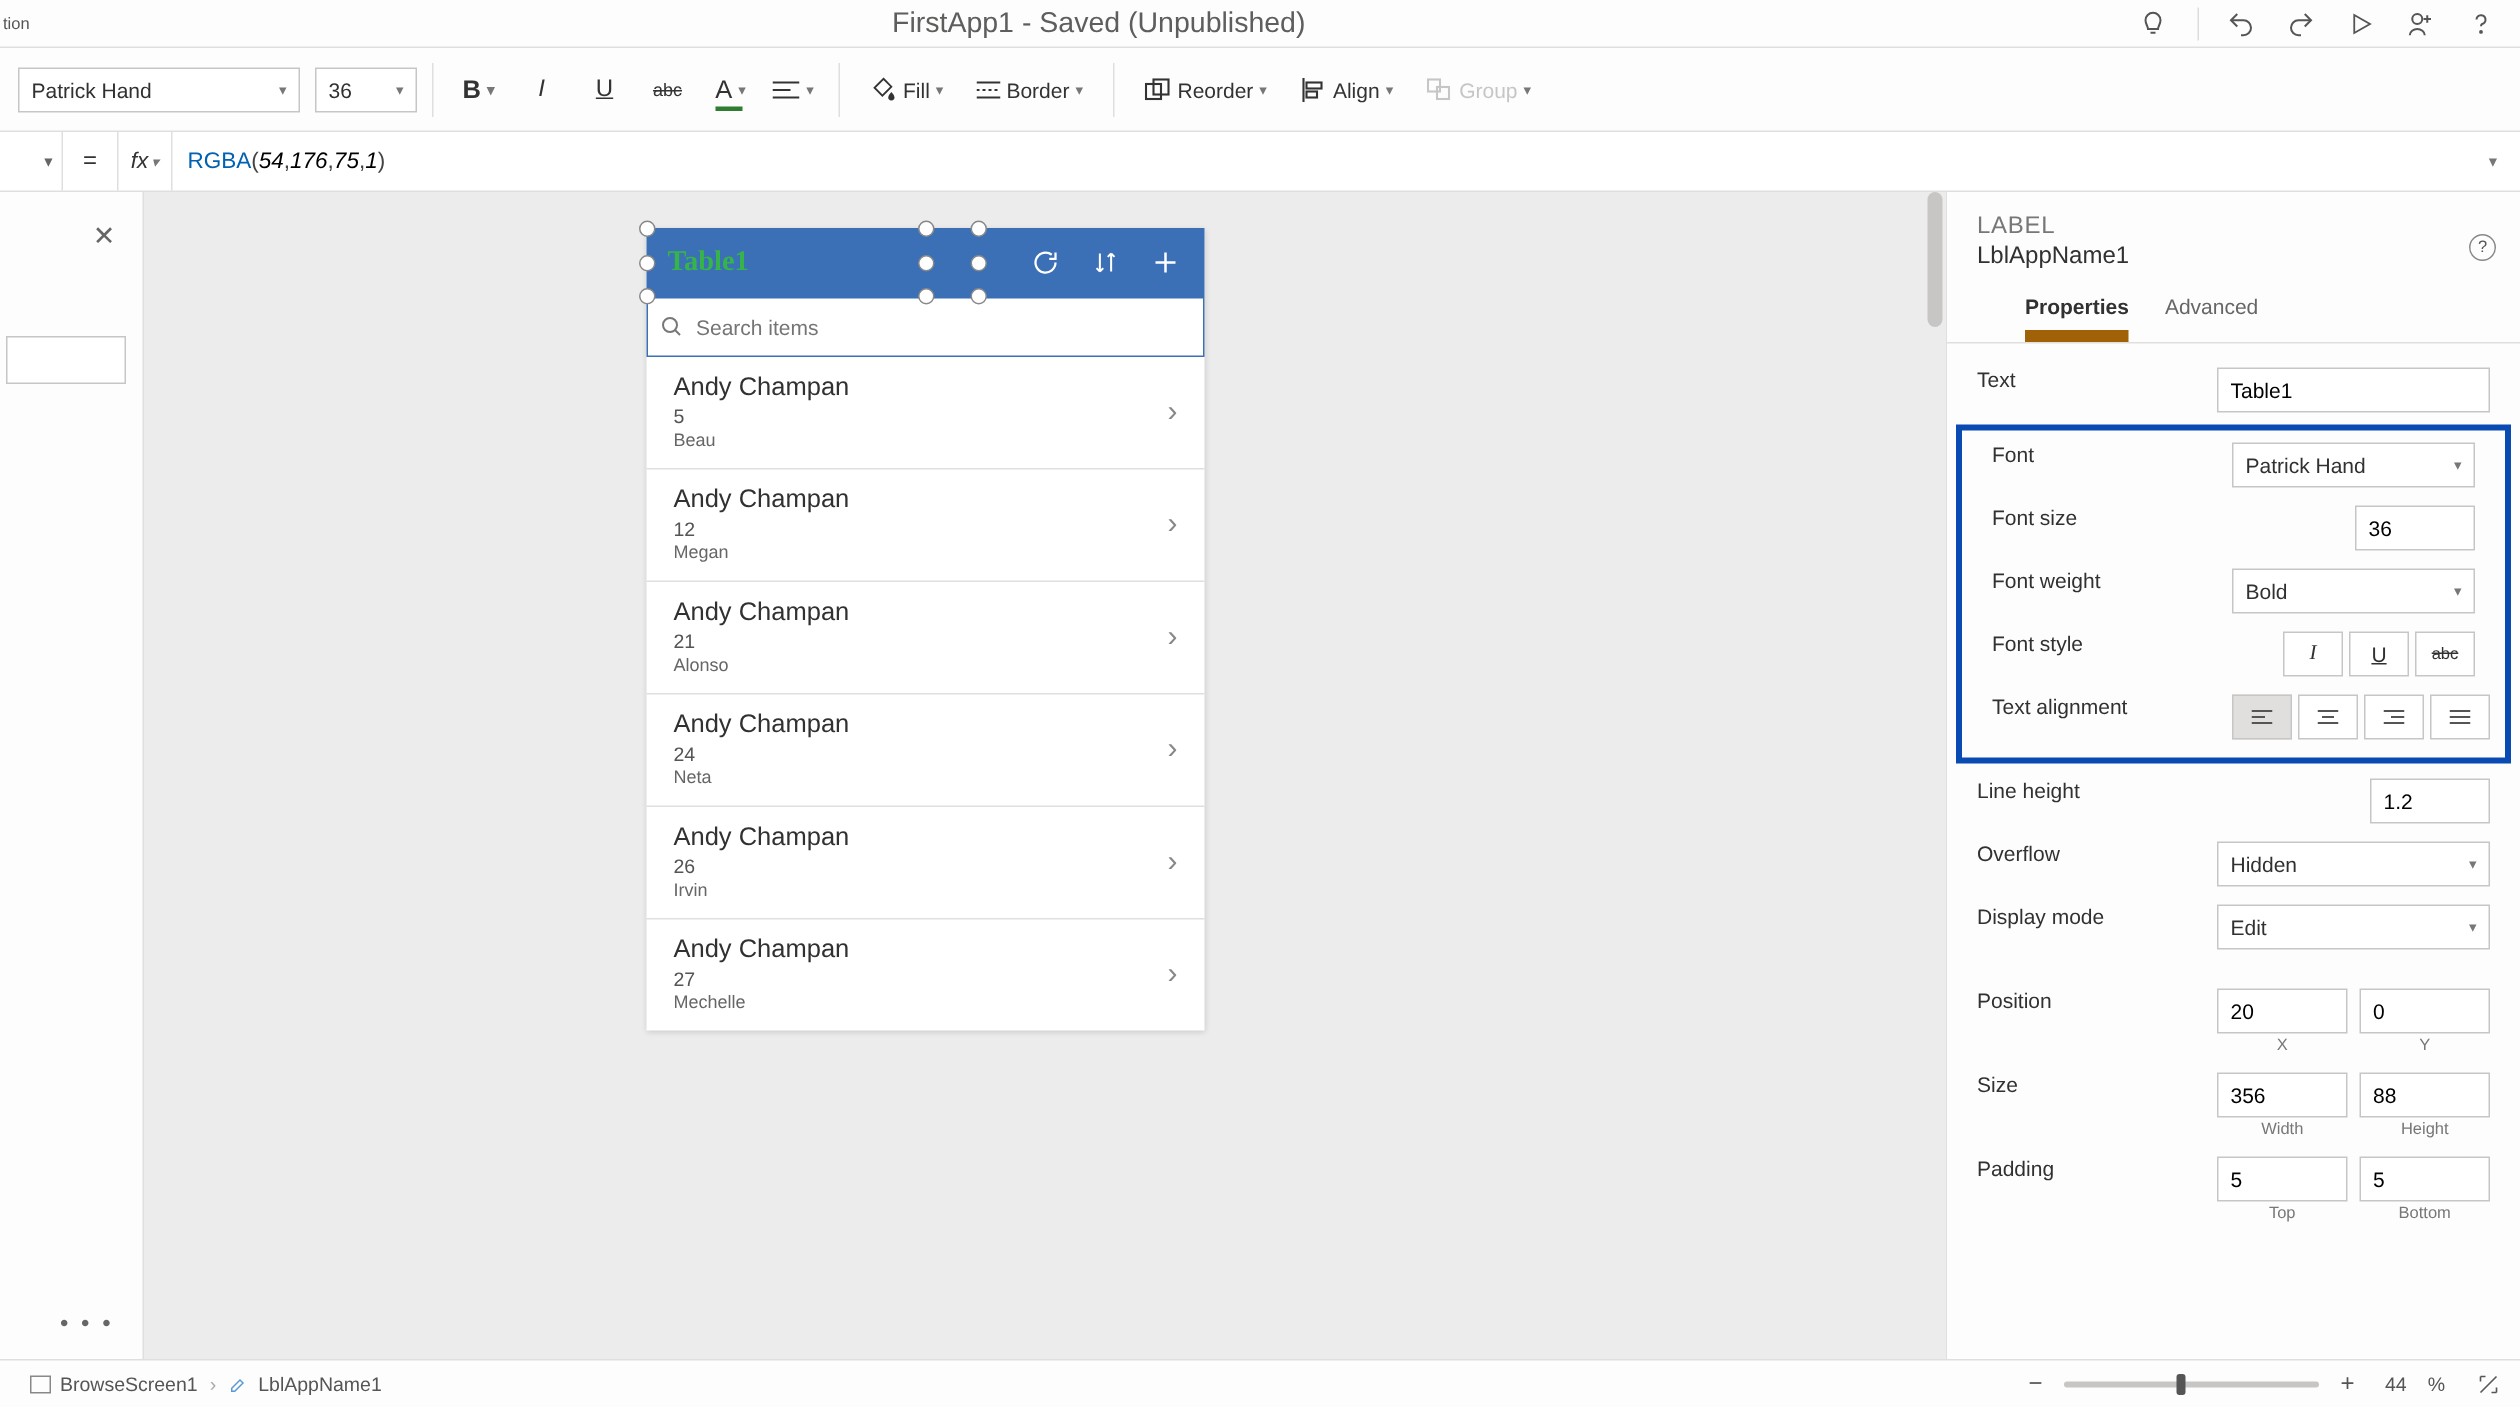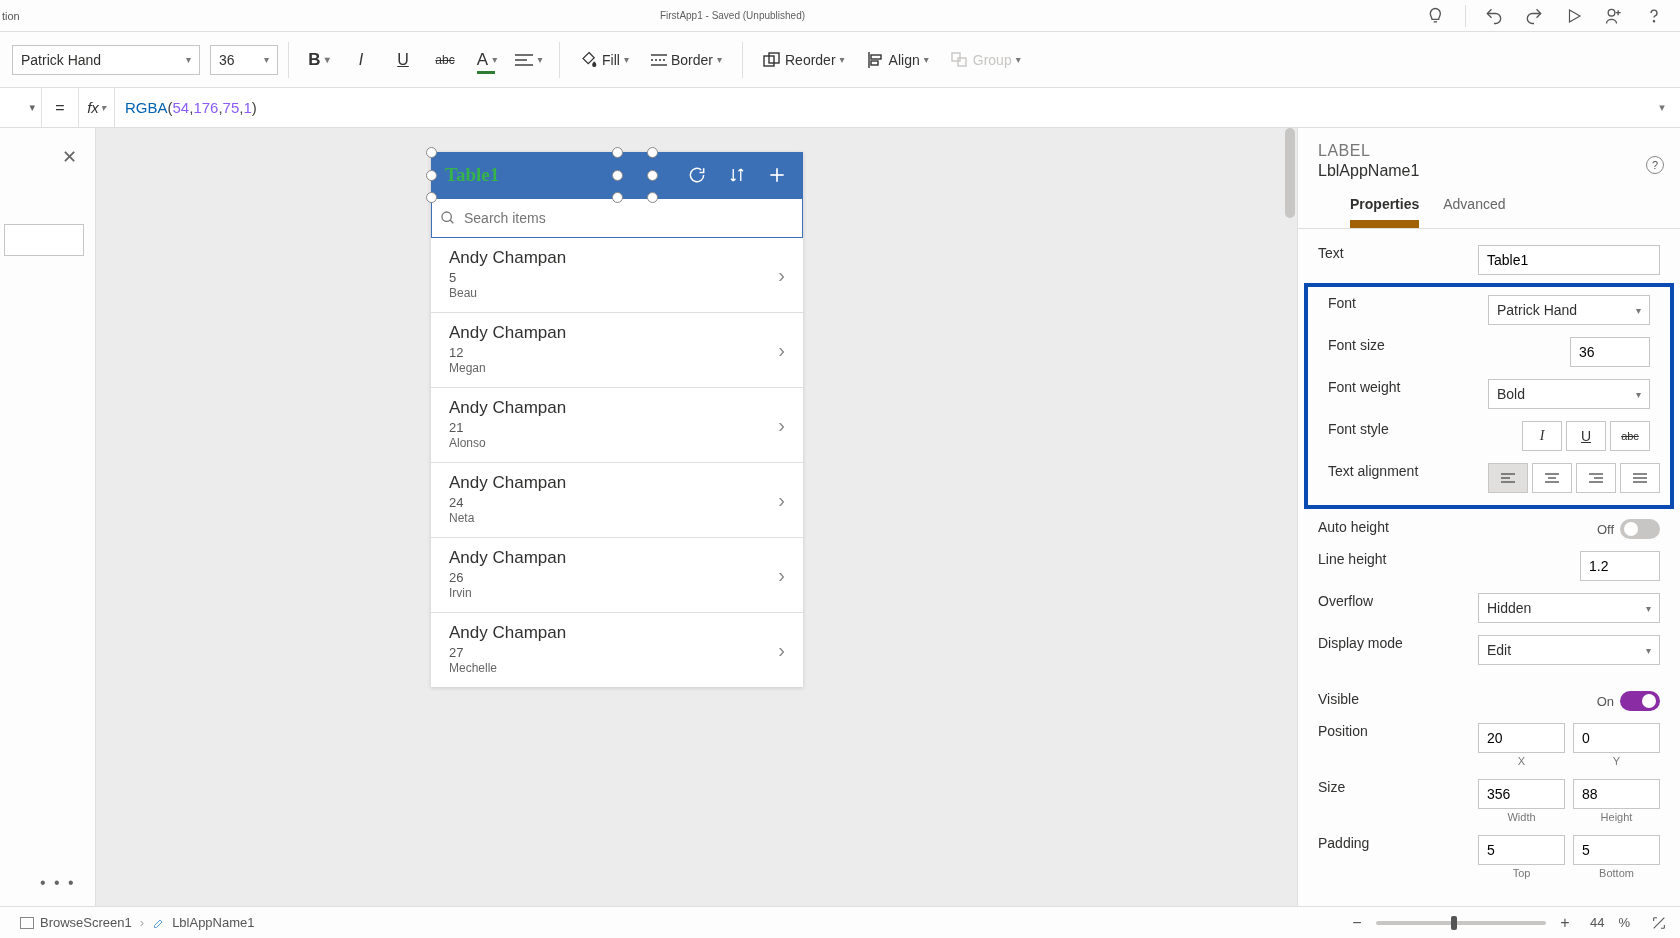--- a/index.html
+++ b/index.html
@@ -1,21 +1,21 @@
 <!DOCTYPE html>
 <html><head>
 <meta charset="utf-8">
 <style>
 * { box-sizing: border-box; margin: 0; padding: 0; font-family: "Segoe UI", Arial, sans-serif; }
 body { background: #f8f8f8; width: 1680px; height: 938px; overflow: hidden; color: #323130; }
 
 
 .titlebar { height: 32px; display: flex; align-items: center; border-bottom: 1px solid #e1dfdd; background: #fdfdfd; }
 .titlebar .left { width: 40px; font-size: 11px; color: #555; padding-left: 2px; }
-.titlebar .center { flex: 1; text-align: center; font-size: 10px; color: #605e5c; }
+.titlebar .center { flex: 1; text-align: center; font-size: 19px; color: #605e5c; }
 .titlebar .right { display: flex; gap: 16px; padding-right: 14px; align-items: center; }
 .titlebar .icon-btn { width: 24px; height: 24px; display: flex; align-items: center; justify-content: center; cursor: pointer; color: #555; }
 .titlebar .sep { width: 1px; height: 22px; background: #ddd; }
 
 
 .ribbon { height: 56px; border-bottom: 1px solid #e1dfdd; display: flex; align-items: center; padding: 0 12px; background: #fdfdfd; gap: 2px; }
 .ribbon .group-sep { width: 1px; height: 36px; background: #e1dfdd; margin: 0 8px; }
 .font-select { width: 188px; height: 30px; border: 1px solid #c8c6c4; background: #fff; padding: 0 8px; font-size: 14px; display: flex; align-items: center; justify-content: space-between; cursor: pointer; }
 .size-select { width: 68px; height: 30px; border: 1px solid #c8c6c4; background: #fff; padding: 0 8px; font-size: 14px; display: flex; align-items: center; justify-content: space-between; cursor: pointer; margin-left: 8px; }
 .ribbon-btn { min-width: 40px; height: 40px; display: flex; align-items: center; justify-content: center; cursor: pointer; color: #333; font-size: 14px; padding: 0 6px; gap: 4px; }
@@ -27,21 +27,21 @@
 
 
 .formula-bar { height: 40px; display: flex; align-items: center; border-bottom: 1px solid #e1dfdd; background: #fff; }
 .fb-prop { width: 42px; height: 100%; border-right: 1px solid #e1dfdd; display: flex; align-items: center; justify-content: flex-end; padding-right: 6px; font-size: 11px; color: #666; cursor: pointer; }
 .fb-eq { width: 36px; text-align: center; font-size: 16px; color: #333; }
 .fb-fx { width: 37px; border-left: 1px solid #e1dfdd; border-right: 1px solid #e1dfdd; height: 100%; display: flex; align-items: center; justify-content: center; font-style: italic; font-size: 15px; color: #333; cursor: pointer; gap: 2px; }
 .fb-input { flex: 1; padding: 0 10px; font-family: Consolas, monospace; font-size: 15px; display: flex; align-items: center; position: relative; }
 .fb-expand { width: 36px; display: flex; align-items: center; justify-content: center; font-size: 11px; color: #777; cursor: pointer; }
 .tok-fn { color: #0062b1; }
 .tok-par { color: #444; }
-.tok-num { color: #8b5cf6; }
+.tok-num { color: #000000; font-style: italic; }
 .tok-com { color: #444; }
 
 
 .main { display: flex; height: calc(938px - 32px - 56px - 40px - 32px); }
 .left-pane { width: 96px; border-right: 1px solid #e1dfdd; background: #fdfdfd; position: relative; }
 .left-close { position: absolute; top: 18px; right: 18px; font-size: 18px; color: #666; cursor: pointer; }
 .left-box { position: absolute; top: 96px; left: 4px; width: 80px; height: 32px; border: 1px solid #c8c6c4; background: #fff; }
 .left-menu { position: absolute; bottom: 14px; left: 40px; font-size: 16px; color: #666; letter-spacing: 2px; cursor: pointer; }
 
 .canvas-wrap { flex: 1; position: relative; background: #ececec; overflow: hidden; }
@@ -426,29 +426,20 @@
                 <line x1="0" y1="2" x2="14" y2="2"></line>
                 <line x1="0" y1="6" x2="14" y2="6"></line>
                 <line x1="0" y1="10" x2="14" y2="10"></line>
               </svg>
             </div>
         </div>
       </div>
     </div>
 
     <div class="prop-row">
-      <div class="prop-label">Auto height</div>
-      <div class="prop-ctrl" style="display:flex;justify-content:flex-end;align-items:center;">
-        <span class="toggle-lbl">Off</span>
-        <div class="toggle">
-            <div class="knob"></div>
-          </div>
-      </div>
-    </div>
-    <div class="prop-row">
       <div class="prop-label">Line height</div>
       <div class="prop-ctrl" style="display:flex;justify-content:flex-end;">
         <input class="prop-input" style="width: 80px;" value="1.2">
       </div>
     </div>
     <div class="prop-row">
       <div class="prop-label">Overflow</div>
       <div class="prop-ctrl">
         <div class="prop-select">
           <span>Hidden</span>
@@ -461,29 +452,20 @@
       <div class="prop-ctrl">
         <div class="prop-select">
           <span>Edit</span>
             <span class="chev-sm">▾</span>
         </div>
       </div>
     </div>
 
     <div style="height:14px;"></div>
 
-    <div class="prop-row">
-      <div class="prop-label">Visible</div>
-      <div class="prop-ctrl" style="display:flex;justify-content:flex-end;align-items:center;">
-        <span class="toggle-lbl">On</span>
-        <div class="toggle on">
-            <div class="knob"></div>
-          </div>
-      </div>
-    </div>
     <div class="prop-row">
       <div class="prop-label">Position</div>
       <div class="prop-ctrl two-inputs">
         <div class="col"><input class="prop-input" value="20" style=""><div class="sub">X</div></div>
         <div class="col"><input class="prop-input" value="0" style=""><div class="sub">Y</div></div>
       </div>
     </div>
     <div class="prop-row">
       <div class="prop-label">Size</div>
       <div class="prop-ctrl two-inputs">

